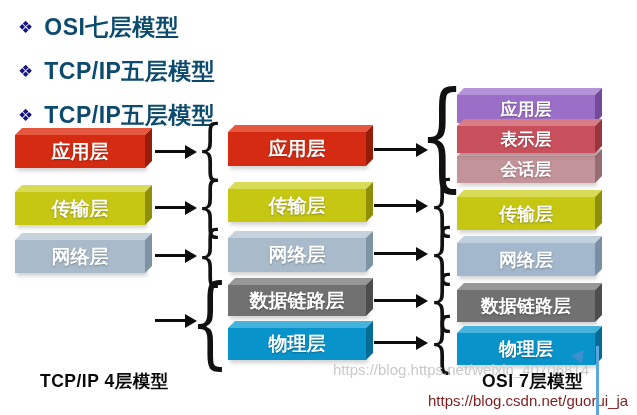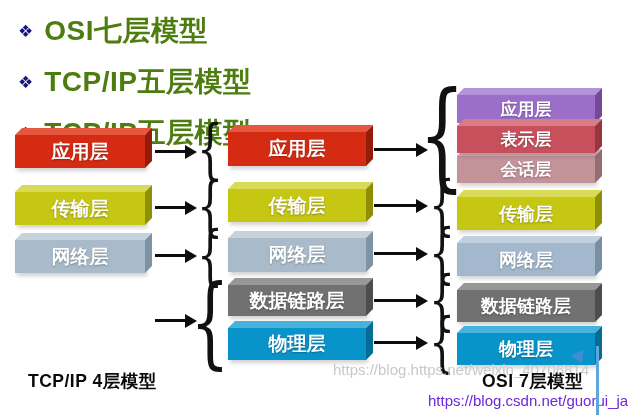--- a/index.html
+++ b/index.html
@@ -2,21 +2,21 @@
 <html><head>
 <meta charset="utf-8">
 <style>
   html,body{margin:0;padding:0;background:#fff;}
   .stage{position:relative;width:637px;height:415px;background:#ffffff;overflow:hidden;
          font-family:"Liberation Sans","DejaVu Sans",sans-serif;}
   
   .legend{position:absolute;left:18px;top:12px;}
   .legend-item{display:flex;align-items:center;margin-bottom:13px;}
   .bullet{font-size:17px;color:#15157e;margin-right:11px;line-height:1;}
-  .legend-label{font-size:28px;font-weight:bold;color:#4d7c0f;letter-spacing:.5px;}
+  .legend-label{font-size:23px;font-weight:bold;color:#0c4a6e;letter-spacing:.5px;}
   
   .slab{position:absolute;display:flex;align-items:center;justify-content:center;
         color:#fff;font-weight:bold;font-size:18px;background:var(--c,#888);
         text-shadow:0 1px 2px rgba(0,0,0,.3);
         box-shadow:2px 3px 4px rgba(0,0,0,.18);}
   .slab::before{content:"";position:absolute;left:0;top:-7px;width:100%;height:7px;
         background:var(--ct,#aaa);transform:skewX(-45deg);transform-origin:0 100%;}
   .slab::after{content:"";position:absolute;left:100%;top:0;width:7px;height:100%;
         background:var(--cs,#555);transform:skewY(-45deg);transform-origin:0 0;}
   
@@ -25,21 +25,21 @@
         border-left:12px solid #0d0d0d;border-top:7px solid transparent;border-bottom:7px solid transparent;}
   
   .brace{position:absolute;display:flex;align-items:center;justify-content:center;
         font-family:"DejaVu Serif","Liberation Serif",serif;color:#111;
         transform:scaleX(.62);line-height:1;font-weight:normal;}
   
   .caption{position:absolute;font-size:17.5px;font-weight:bold;color:#0a0a0a;z-index:2;letter-spacing:.5px;}
   
   .wm{position:absolute;font-size:15px;white-space:nowrap;z-index:1;}
   .wm-gray{color:#c9c9c9;}
-  .wm-blue{color:#6d28d9;}
+  .wm-blue{color:#7f1d1d;}
   .caret-line{position:absolute;width:3px;background:#5ea7dc;z-index:3;}
   .cursor-mark{position:absolute;width:0;height:0;z-index:3;
         border-left:7px solid transparent;border-right:7px solid transparent;
         border-bottom:12px solid #3f8fd0;transform:rotate(38deg);}
 </style>
 </head>
 <body>
 
 <div class="stage">
 
@@ -54,21 +54,21 @@
     </div>
     <div class="legend-item">
       <span class="bullet">❖</span>
       <span class="legend-label">TCP/IP五层模型</span>
     </div>
   </div>
 
   <div class="slab" style="left: 15px; top: 135px; width: 130px; height: 33px; font-size: 19px; --c: #d52b12; --ct: #e5583f; --cs: #941d0a;">应用层</div>
   <div class="slab" style="left: 15px; top: 192px; width: 130px; height: 33px; font-size: 19px; --c: #c6c713; --ct: #d9da55; --cs: #8e8f07;">传输层</div>
   <div class="slab" style="left: 15px; top: 240px; width: 130px; height: 33px; font-size: 19px; --c: #a9bbca; --ct: #c6d3dd; --cs: #7e93a3;">网络层</div>
-  <div class="caption" style="left:28px;top:369px">TCP/IP 4层模型</div>
+  <div class="caption" style="left:40px;top:369px">TCP/IP 4层模型</div>
 
   <div class="arrow" style="left:155px;top:150px;width:30px"></div>
   <div class="arrow" style="left:155px;top:206px;width:30px"></div>
   <div class="arrow" style="left:155px;top:254px;width:30px"></div>
   <div class="arrow" style="left:155px;top:319px;width:30px"></div>
 
   <div class="brace" style="left:200px;top:122px;width:20px;height:54px;font-size:66px">{</div>
   <div class="brace" style="left:200px;top:179px;width:20px;height:54px;font-size:66px">{</div>
   <div class="brace" style="left:200px;top:228px;width:20px;height:54px;font-size:66px">{</div>
   <div class="brace" style="left:198px;top:281px;width:24px;height:82px;font-size:100px">{</div>

